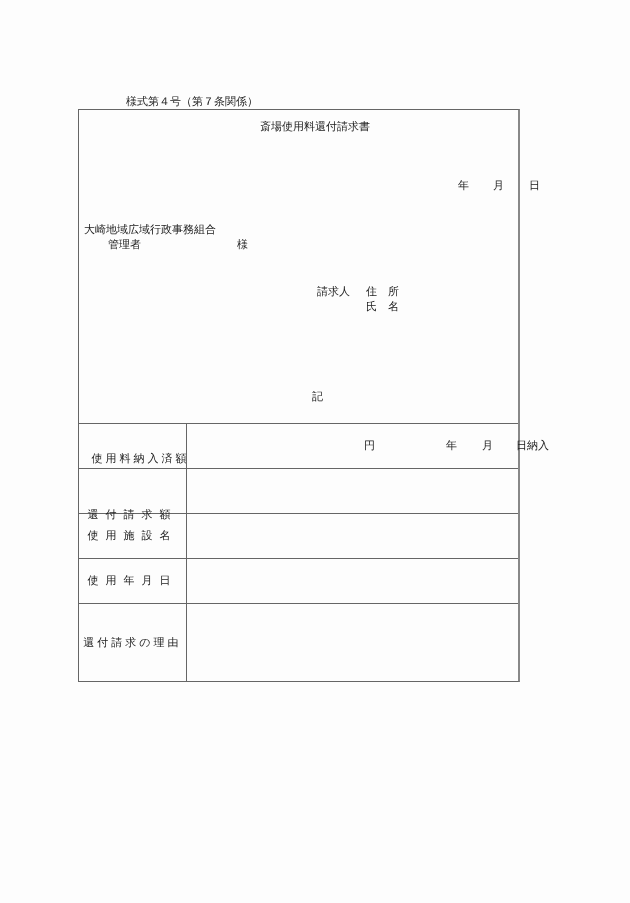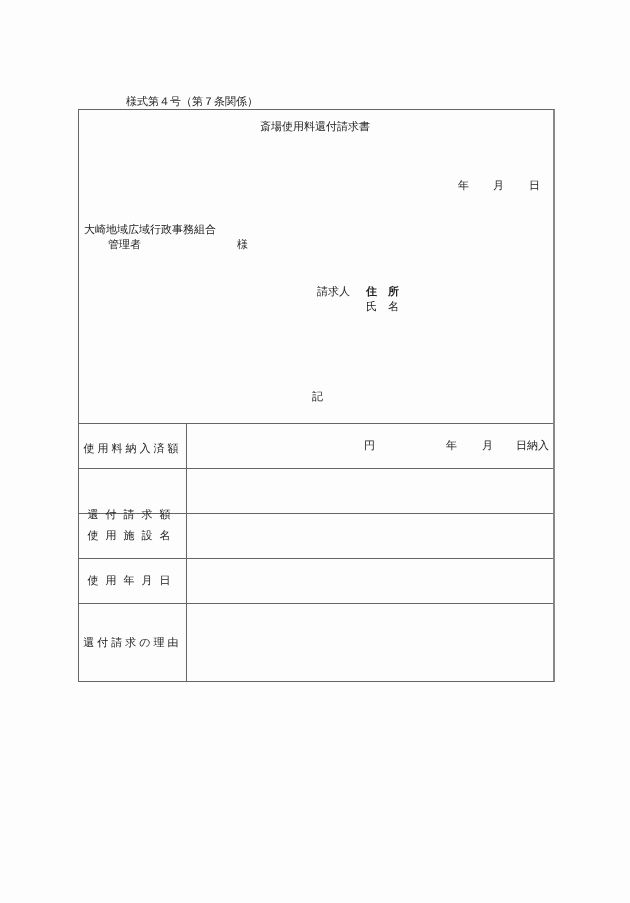--- a/index.html
+++ b/index.html
@@ -3,21 +3,21 @@
 <meta charset="utf-8">
 <style>
   html, body { margin: 0; padding: 0; }
   body {
     width: 630px; height: 903px; background: #fdfdfd; position: relative;
     font-family: "DejaVu Serif", "Liberation Serif", serif; color: #222;
     font-size: 11px; overflow: hidden;
   }
   .abs { position: absolute; white-space: nowrap; }
   .form-box {
-    position: absolute; left: 78px; top: 109px; width: 477px; height: 573px;
+    position: absolute; left: 78px; top: 109px; width: 442px; height: 573px;
     border: 1px solid #666; box-sizing: border-box;
     border-right: 2px solid #888;
   }
   .hline { position: absolute; left: 0; right: 0; height: 0; border-top: 1px solid #666; }
   .vline { position: absolute; top: 313px; bottom: 0; width: 0; border-left: 1px solid #666; left: 107px; }
   .label { position: absolute; left: 0; width: 107px; text-align: center; display: flex; align-items: center; justify-content: center; }
   .sp { letter-spacing: 7px; }
   .sp2 { letter-spacing: 3px; }
 </style>
 </head>
@@ -30,33 +30,33 @@
 
   <div class="abs" style="left:379px; top:68px;">年</div>
   <div class="abs" style="left:414px; top:68px;">月</div>
   <div class="abs" style="left:450px; top:68px;">日</div>
 
   <div class="abs" style="left:5px; top:112px;">大崎地域広域行政事務組合</div>
   <div class="abs" style="left:29px; top:127px;">管理者</div>
   <div class="abs" style="left:158px; top:127px;">様</div>
 
   <div class="abs" style="left:238px; top:174px;">請求人</div>
-  <div class="abs" style="left:287px; top:174px;font-weight:bold;">住　所</div>
+  <div class="abs" style="left:287px; top:174px;">住　所</div>
   <div class="abs" style="left:287px; top:189px;">氏　名</div>
 
   <div class="abs" style="left:233px; top:279px;">記</div>
 
   <div class="hline" style="top:313px;"></div>
   <div class="hline" style="top:358px;"></div>
   <div class="hline" style="top:403px;"></div>
   <div class="hline" style="top:448px;"></div>
   <div class="hline" style="top:493px;"></div>
   <div class="vline"></div>
 
-  <div class="label sp2" style="top:316px; height:45px;">使用料納入済額</div>
+  <div class="label sp2" style="top:326px; height:45px;margin-left:8px;">使用料納入済額</div>
   <div class="abs" style="left:285px; top:328px;">円</div>
   <div class="abs" style="left:367px; top:328px;">年</div>
   <div class="abs" style="left:403px; top:328px;">月</div>
   <div class="abs" style="left:437px; top:328px;">日納入</div>
 
   <div class="label sp" style="top:358px; height:45px;margin-top:24px;">還付請求額</div>
   <div class="label sp" style="top:403px; height:45px;">使用施設名</div>
   <div class="label sp" style="top:448px; height:45px;">使用年月日</div>
   <div class="label sp2" style="top:493px; height:79px;">還付請求の理由</div>
 </div>

